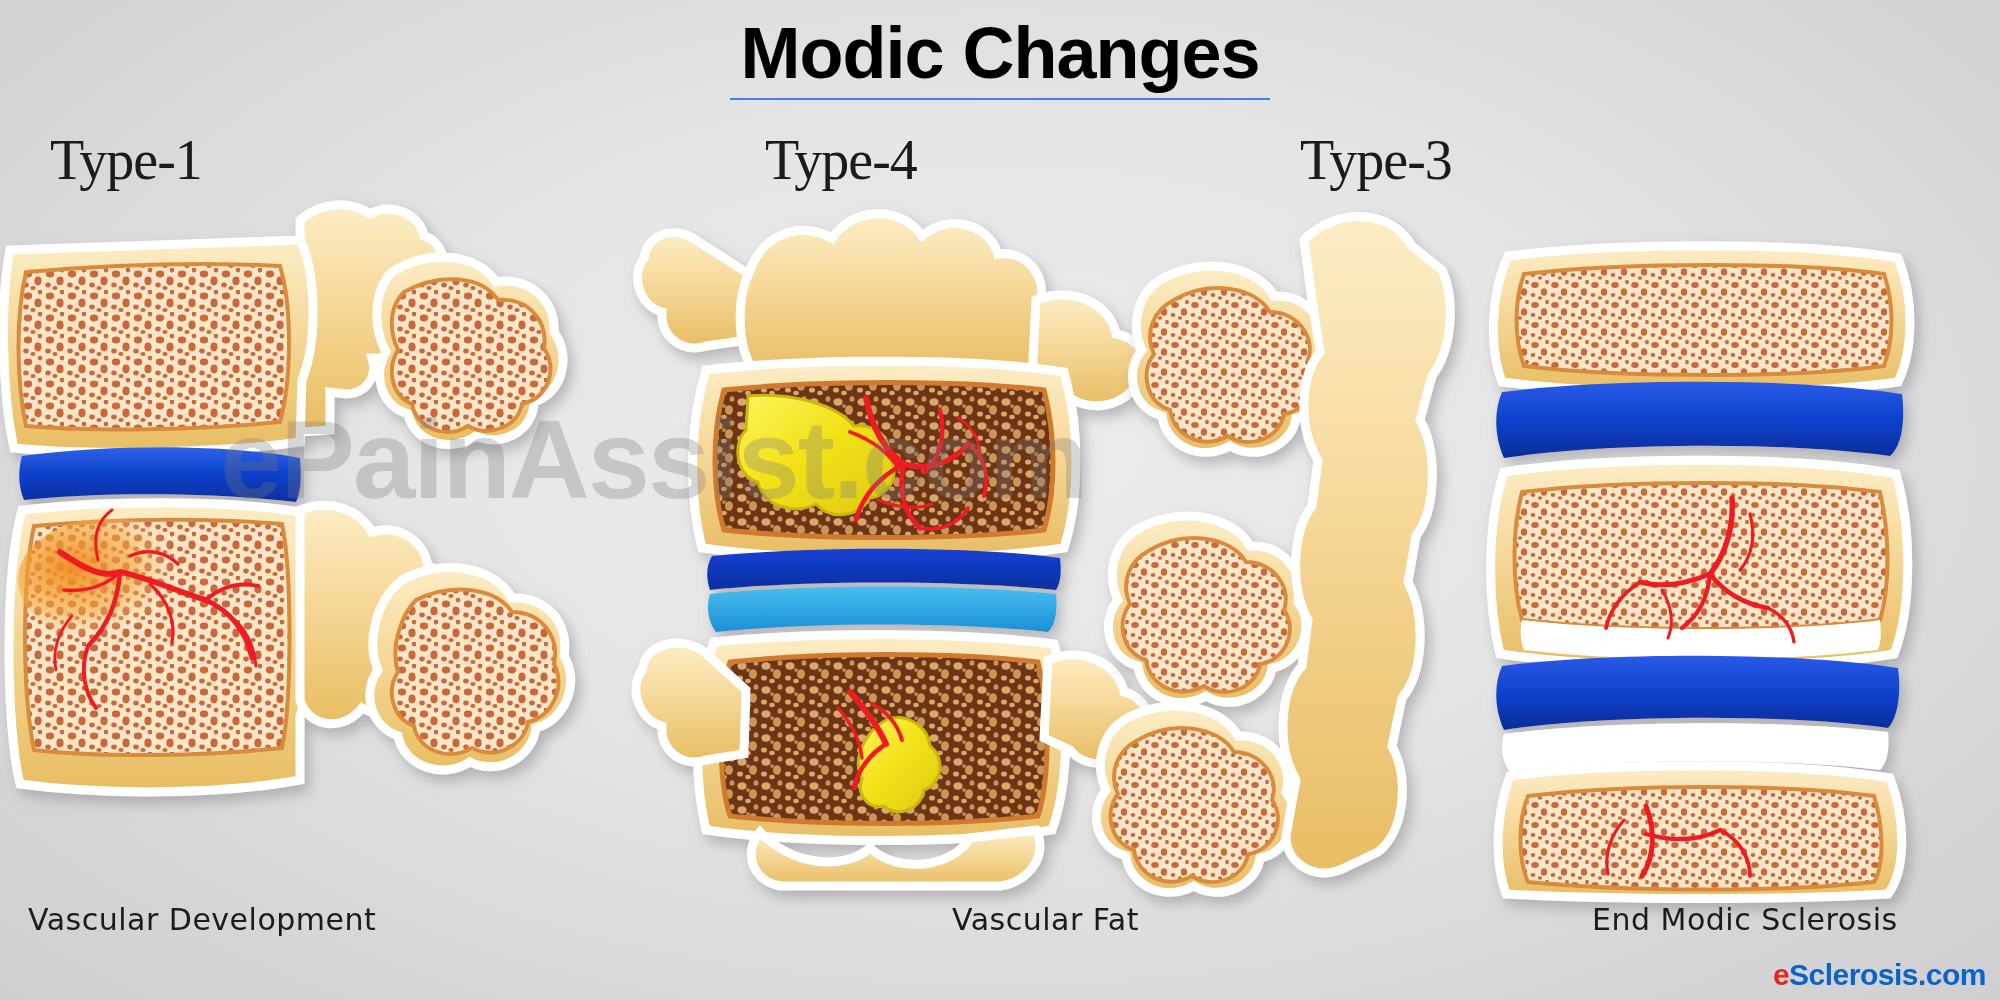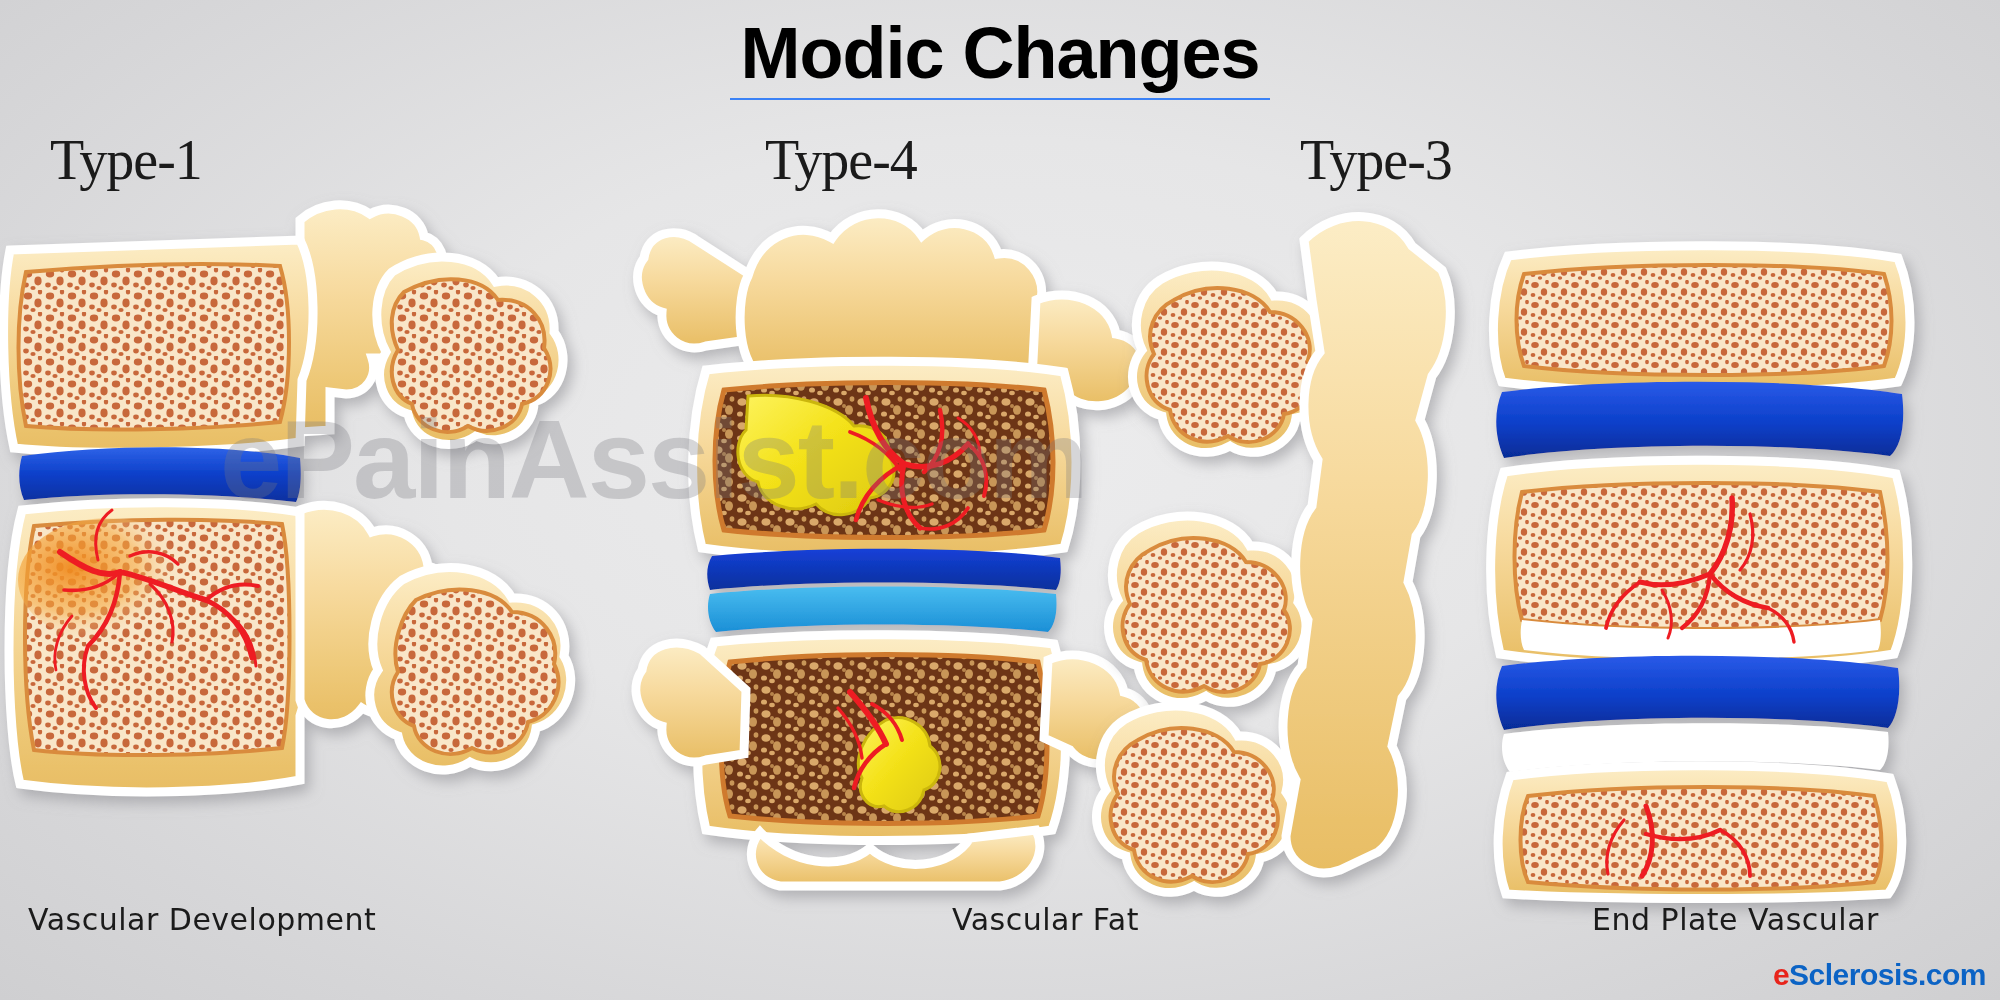--- a/index.html
+++ b/index.html
@@ -365,19 +365,19 @@
           <path d="M534 640 C520 656 514 676 518 694" stroke-width="3.2"></path>
         </g>
       </g>
     </svg>
   </div>
 
   <div class="watermark">ePainAssist.com</div>
 
   <div class="caption" style="left:28px;top:902px;">Vascular Development</div>
   <div class="caption" style="left:952px;top:902px;">Vascular Fat</div>
-  <div class="caption" style="left:1592px;top:902px;">End Plate Vascular</div>
+  <div class="caption" style="left:1592px;top:902px;">End Modic Sclerosis</div>
 
   <div class="logo">
     <span class="e">e</span><span class="rest">Sclerosis.com</span>
   </div>
 
 </div>
 
 </body></html>

